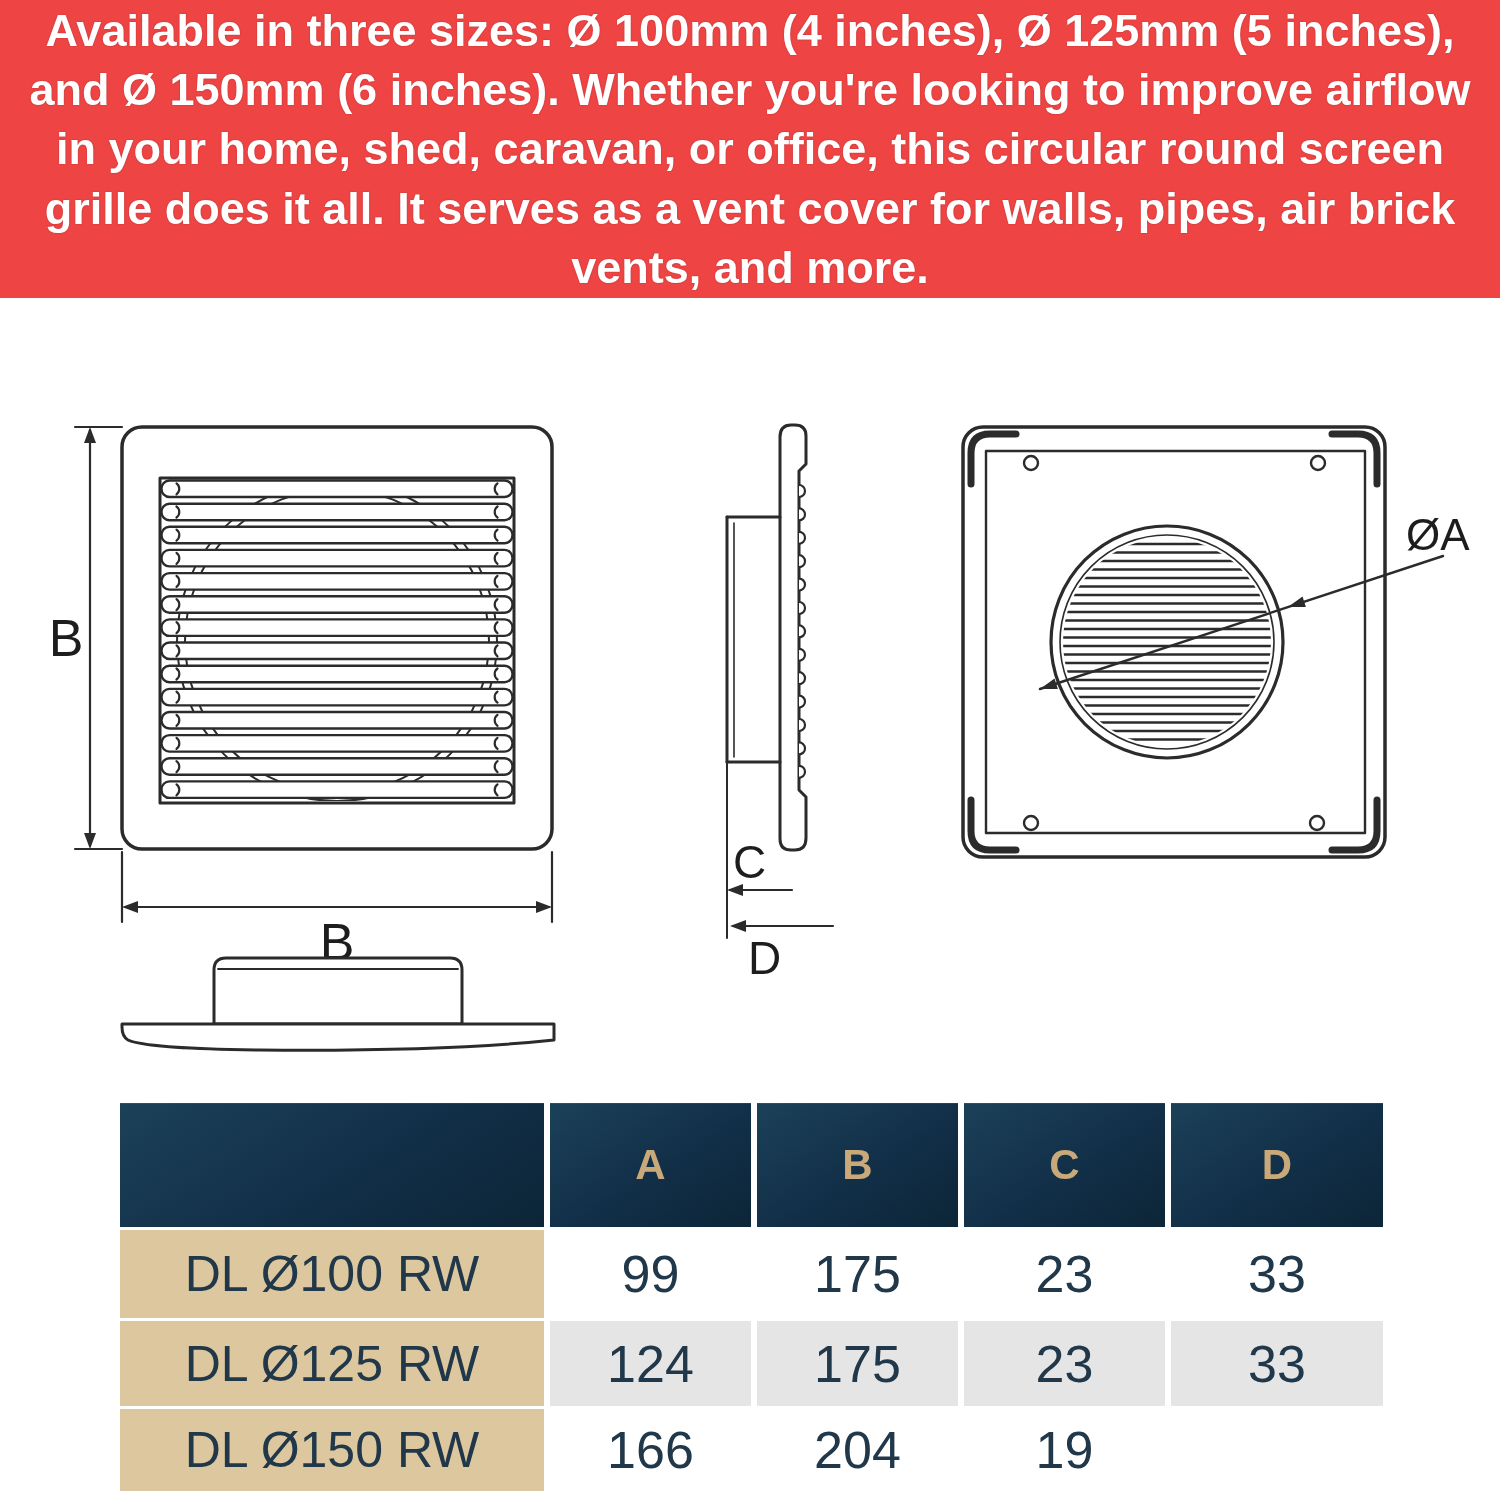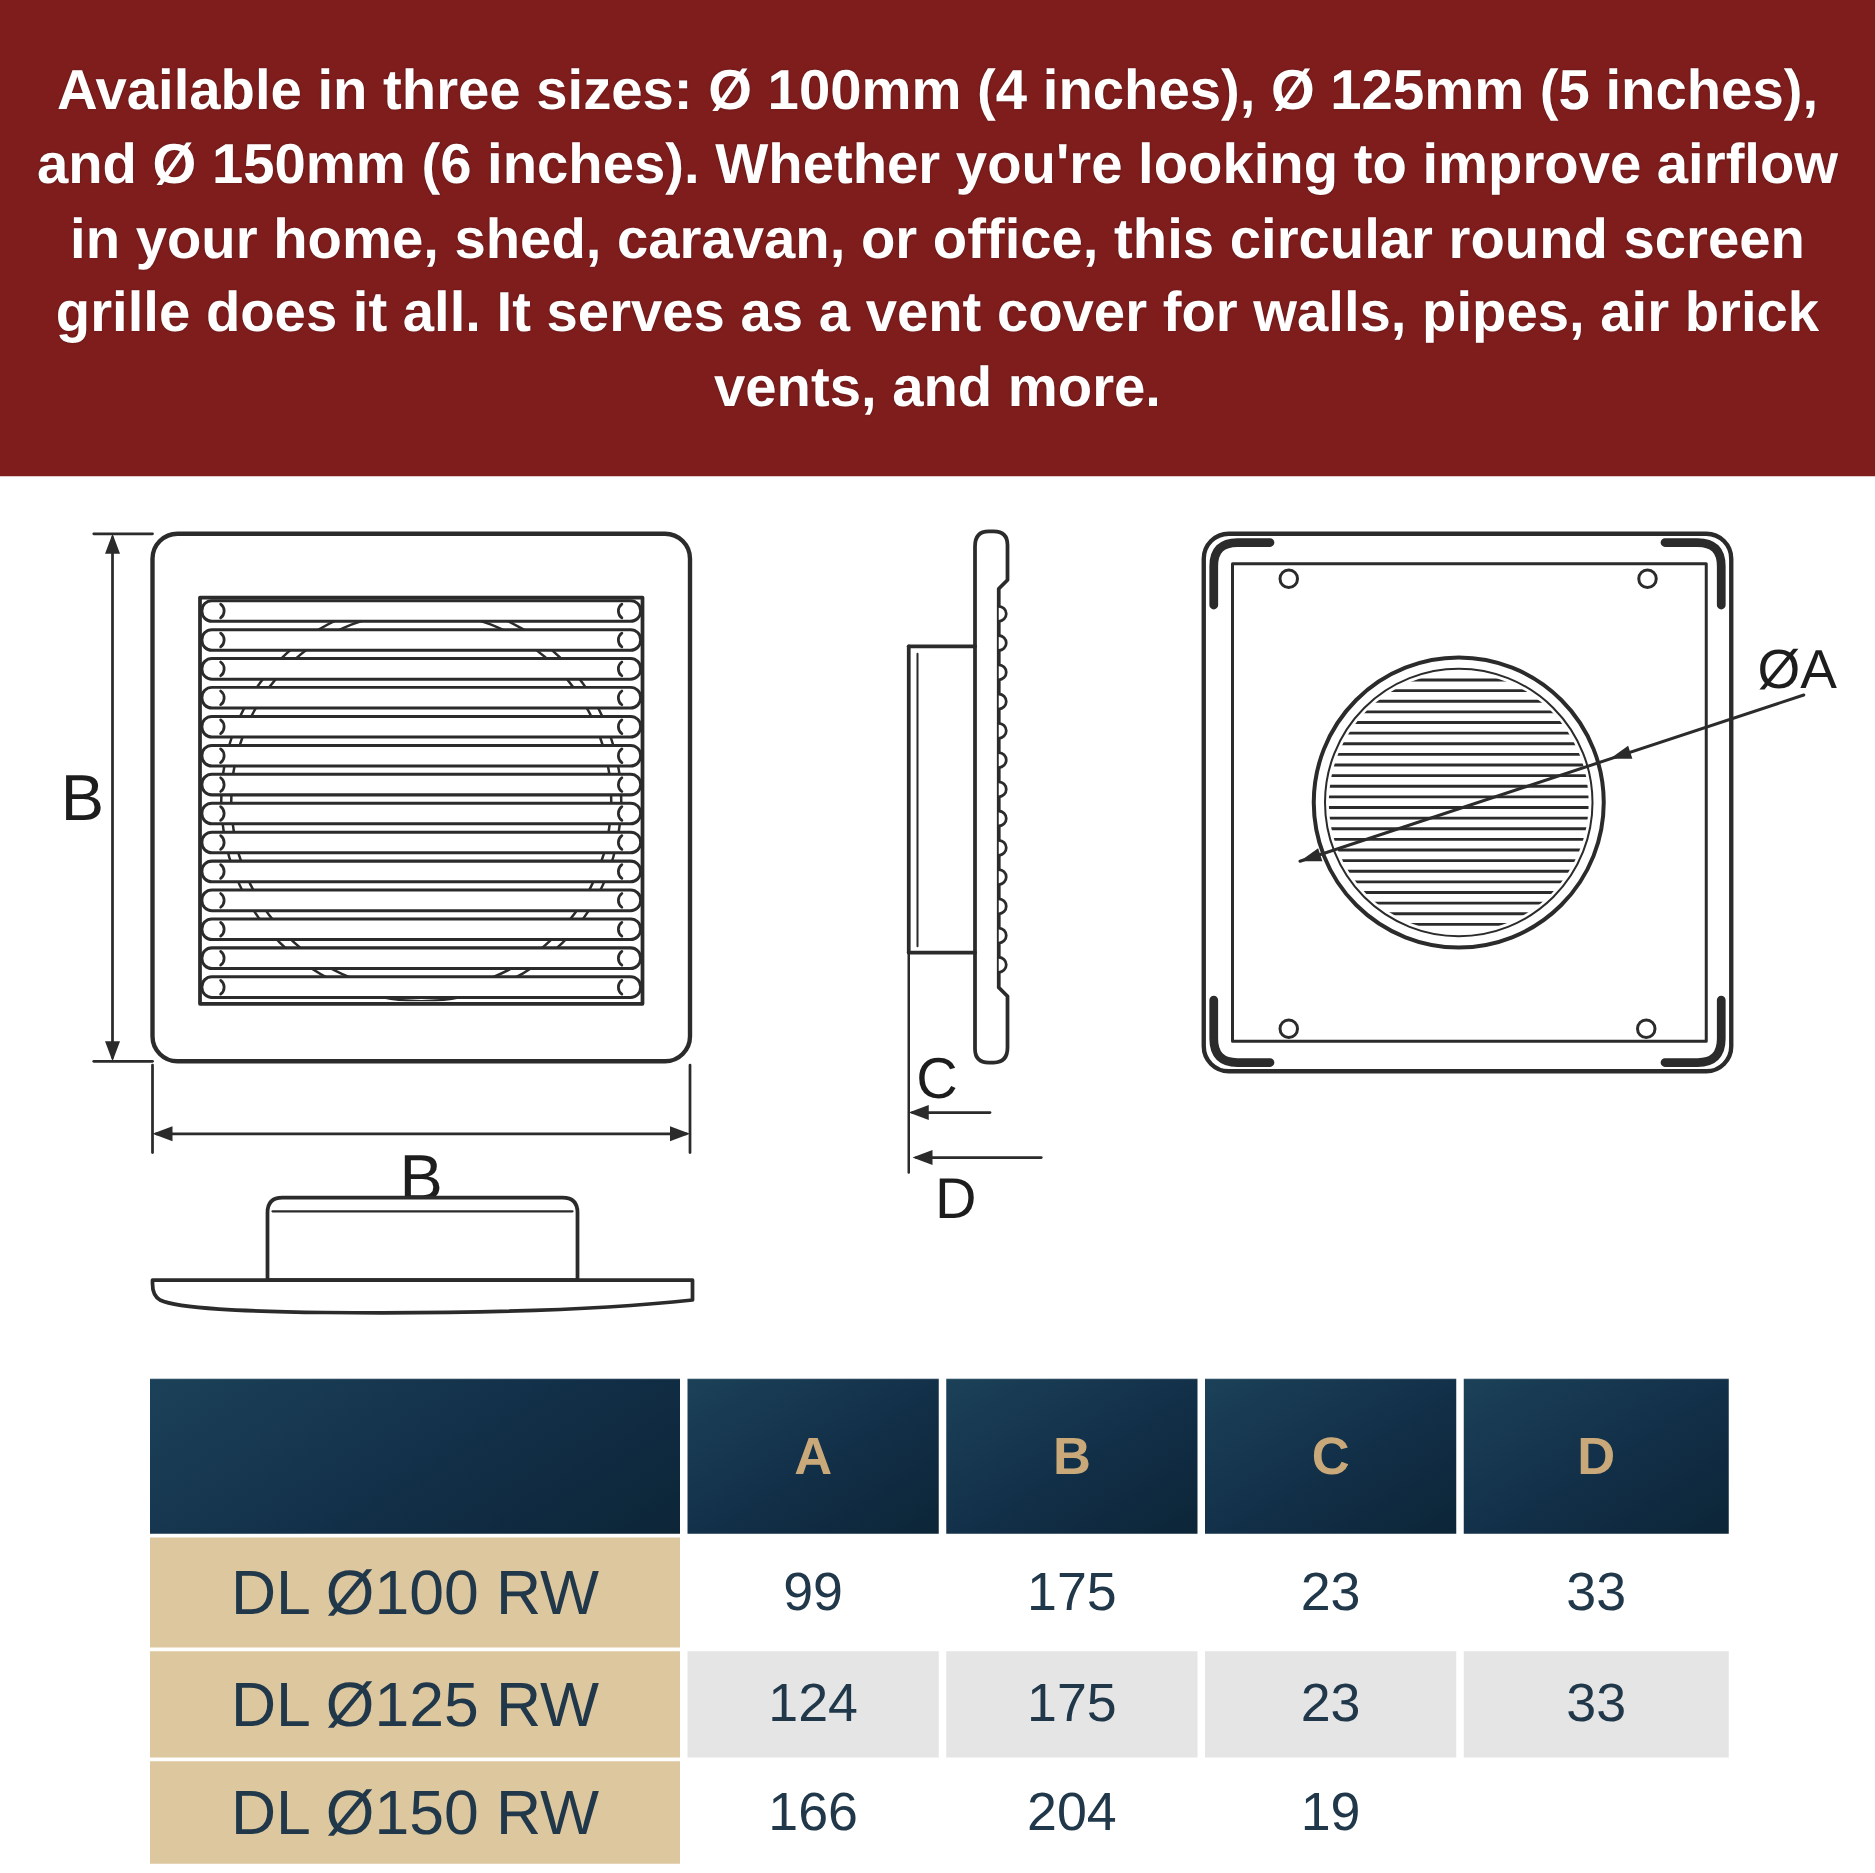--- a/index.html
+++ b/index.html
@@ -2,22 +2,22 @@
 <html><head>
 <meta charset="utf-8">
 <style>
   html,body{margin:0;padding:0;background:#ffffff;}
   #stage{
     position:relative;width:1500px;height:1498px;background:#ffffff;overflow:hidden;
     font-family:"Liberation Sans",sans-serif;
   }
   
   #banner{
-    position:absolute;left:0;top:0;width:1500px;height:381px;
-    background:#7f1d1d;display:flex;align-items:center;justify-content:center;
+    position:absolute;left:0;top:0;width:1500px;height:298px;
+    background:#ef4444;display:flex;align-items:center;justify-content:center;
   }
   #banner .txt{
     width:1468px;text-align:center;color:#ffffff;font-weight:700;
     font-size:45px;line-height:1.32;letter-spacing:0px;
     text-shadow:0 0 2px rgba(0,0,0,0.25);
   }
   
   #drawings{position:absolute;left:0;top:360px;}
   .dim-label{fill:#1d1d1d;font-family:"Liberation Sans",sans-serif;}
   
@@ -30,21 +30,21 @@
   }
   .cell{display:flex;align-items:center;justify-content:center;}
   .hdr{
     background:linear-gradient(148deg,#1b4158 0%,#122f48 55%,#0c2537 100%);
     color:#c9a979;font-weight:700;font-size:42px;
     box-shadow:inset 0 1px 0 rgba(255,255,255,0.08);
   }
   .model{
     background:#ddc79f;color:#20384a;font-size:50px;font-weight:400;
   }
-  .val{color:#20384a;font-size:43px;font-weight:400;background:transparent;}
+  .val{color:#20384a;font-size:52px;font-weight:400;background:transparent;}
   .beige{background:#e5e5e5;}
 </style>
 </head>
 <body>
 
 <div id="stage">
 
   <div id="banner">
     <div class="txt">Available in three sizes: Ø 100mm (4 inches), Ø 125mm (5 inches), and Ø 150mm (6 inches). Whether you're looking to improve airflow in your home, shed, caravan, or office, this circular round screen grille does it all. It serves as a vent cover for walls, pipes, air brick vents, and more.</div>
   </div>

